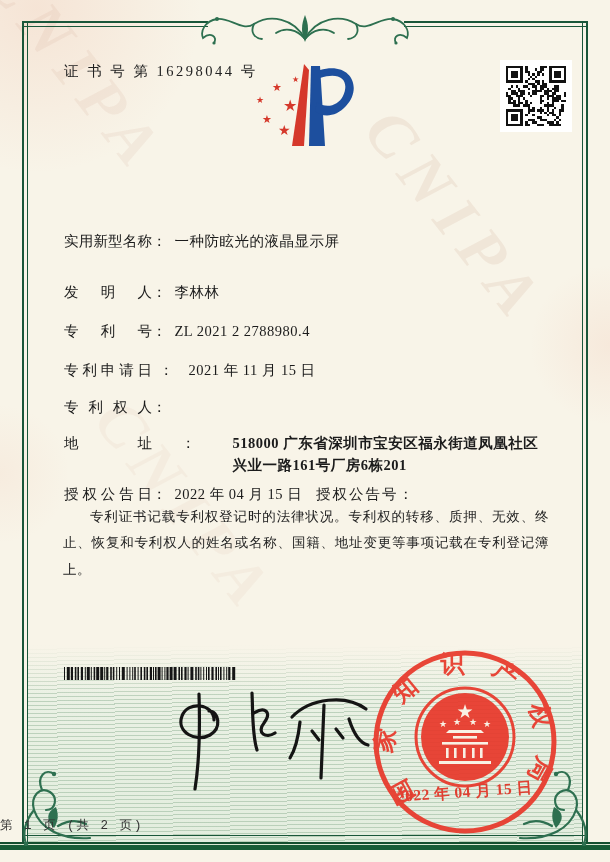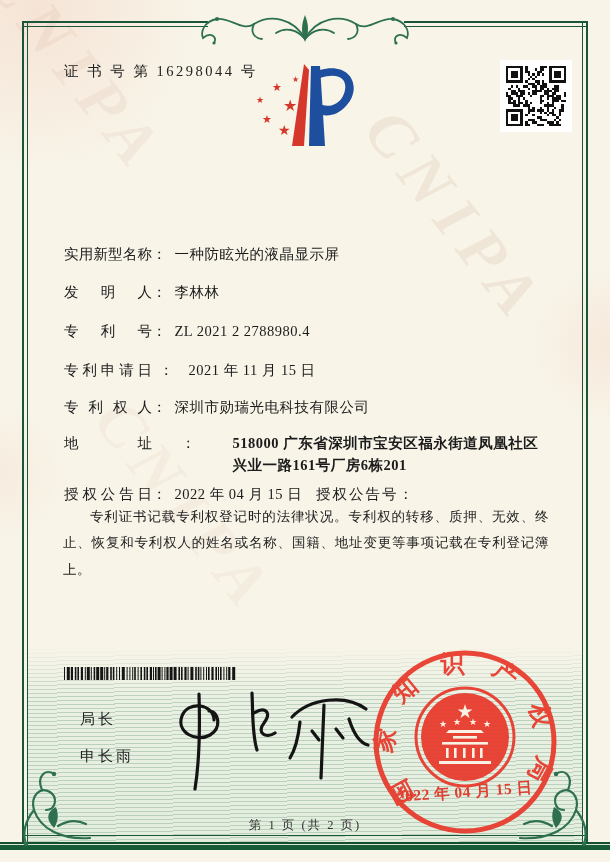--- a/index.html
+++ b/index.html
@@ -49,22 +49,22 @@
   
   .bodytext{position:absolute;left:63px;top:504px;width:486px;font-size:13.5px;line-height:1.95;
     text-align:justify;color:#242424;letter-spacing:.4px;}
   .bodytext p{margin:0;text-indent:2em;}
   
   .barcode{position:absolute;left:64px;top:667px;width:174px;height:13px;}
   .signer{position:absolute;left:80px;top:701px;font-family:"Liberation Sans","DejaVu Sans",sans-serif;
     font-size:15px;letter-spacing:3px;color:#1d1d1d;line-height:2.45;}
   .signature{position:absolute;left:168px;top:686px;width:215px;height:112px;}
   .seal{position:absolute;left:368px;top:645px;width:194px;height:194px;opacity:.93;}
-  .footer{position:absolute;left:0;top:817px;width:610px;text-align:center;font-size:12.5px;
-    letter-spacing:2px;color:#333;}
+  .footer{position:absolute;left:0;top:817px;width:610px;text-align:left;font-size:12.5px;
+    letter-spacing:2px;color:#333;font-family:Liberation Mono, monospace;}
 </style>
 </head>
 <body>
 
 <div class="page">
 
   <span class="wm" style="left:330px;top:180px;">CNIPA</span>
   <span class="wm" style="left:-50px;top:30px;opacity:.8;">CNIPA</span>
   <span class="wm" style="left:60px;top:470px;opacity:.55;">CNIPA</span>
 
@@ -335,21 +335,21 @@
         <rect x="15" y="24" width="1" height="1" fill="#111"></rect>
         <rect x="18" y="24" width="1" height="1" fill="#111"></rect>
         <rect x="19" y="24" width="1" height="1" fill="#111"></rect>
         <rect x="20" y="24" width="1" height="1" fill="#111"></rect>
         <rect x="21" y="24" width="1" height="1" fill="#111"></rect>
         <rect x="22" y="24" width="1" height="1" fill="#111"></rect>
       </svg>
   </div>
 
 
-  <div class="row" style="top:230px;margin-top:13px;">
+  <div class="row" style="top:230px;">
     <span class="lbl">实用新型名称</span>
       <span class="colon">：</span>
     <span class="val">一种防眩光的液晶显示屏</span>
   </div>
   <div class="row" style="top:281px;">
     <span class="lbl">发明人</span>
       <span class="colon">：</span>
     <span class="val">李林林</span>
   </div>
   <div class="row" style="top:320px;align-items:flex-end;">
@@ -358,21 +358,20 @@
     <span class="val">ZL 2021 2 2788980.4</span>
   </div>
   <div class="row" style="top:359px;gap:7px;">
     <span class="lbl">专利申请日</span>
       <span class="colon">：</span>
     <span class="val">2021 年 11 月 15 日</span>
   </div>
   <div class="row" style="top:396px;">
     <span class="lbl">专利权人</span>
       <span class="colon">：</span>
-    <span class="val">深圳市勋瑞光电科技有限公司</span>
   </div>
   <div class="row" style="top:432px;gap:29px;">
     <span class="lbl">地址</span>
       <span class="colon">：</span>
     <span class="val" style="max-width:372px;font-weight:bold;">518000 广东省深圳市宝安区福永街道凤凰社区兴业一路161号厂房6栋201</span>
   </div>
   <div class="row" style="top:475px;margin-top:8px;">
     <span class="lbl">授权公告日</span>
       <span class="colon">：</span>
     <span class="val">2022 年 04 月 15 日</span>
@@ -437,24 +436,20 @@
       <rect x="147.4" y="0" width="2.2" height="13" fill="#151515"></rect>
       <rect x="151.4" y="0" width="1.6" height="13" fill="#151515"></rect>
       <rect x="154" y="0" width="1" height="13" fill="#151515"></rect>
       <rect x="156" y="0" width="1.6" height="13" fill="#151515"></rect>
       <rect x="159.4" y="0" width="1" height="13" fill="#151515"></rect>
       <rect x="162.20000000000002" y="0" width="1" height="13" fill="#151515"></rect>
       <rect x="164.20000000000002" y="0" width="2.2" height="13" fill="#151515"></rect>
       <rect x="168.20000000000002" y="0" width="3" height="13" fill="#151515"></rect>
     </svg>
 
-  <div class="signer">
-    <div>局长</div>
-    <div>申长雨</div>
-  </div>
 
   <svg class="signature" viewBox="0 0 215 112">
     <g stroke="#141414" fill="none" stroke-width="3.2" stroke-linecap="round" stroke-linejoin="round">
       <path d="M46,34 C46,18 20,14 14,30 C8,46 28,57 42,49 C54,42 51,25 41,25"></path>
       <path d="M31,8 C32,40 31,78 27,103"></path>
       <path d="M86,27 C97,20 104,26 96,37 C88,47 98,53 107,47"></path>
       <path d="M84,7 C85,28 84,48 89,64"></path>
       <path d="M124,31 C142,12 178,8 198,23"></path>
       <path d="M156,19 L153,92"></path>
       <path d="M132,36 C130,54 127,64 122,72"></path>

